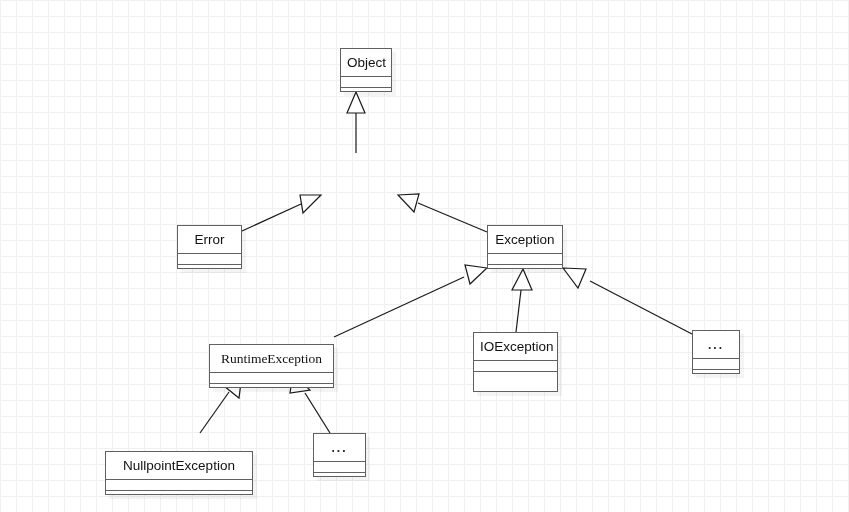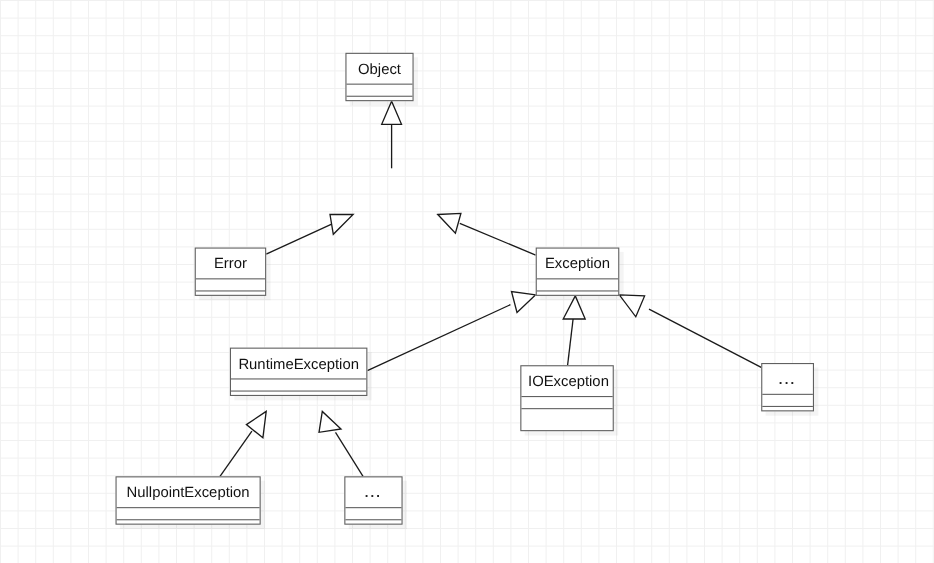--- a/index.html
+++ b/index.html
@@ -109,58 +109,58 @@
       <line x1="200" y1="433" x2="229" y2="392" stroke="#1a1a1a" stroke-width="1.2"></line>
       <polygon points="242,374 224,386 239,398" fill="#ffffff" stroke="#1a1a1a" stroke-width="1.2"></polygon>
     </g>
 
     <g>
       <line x1="330" y1="433" x2="305" y2="393" stroke="#1a1a1a" stroke-width="1.2"></line>
       <polygon points="293,374 290,393 310,390" fill="#ffffff" stroke="#1a1a1a" stroke-width="1.2"></polygon>
     </g>
   </svg>
 
-  <div class="uml-class" style="left:314px; top:48px; width:62px; height:44px;">
+  <div class="uml-class" style="left:340px; top:48px; width:52px; height:44px;">
     <div class="uml-name">Object</div>
     <div class="uml-attrs"></div>
     <div class="uml-ops"></div>
   </div>
 
 
   <div class="uml-class" style="left:487px; top:225px; width:76px; height:44px;">
     <div class="uml-name">Exception</div>
     <div class="uml-attrs"></div>
     <div class="uml-ops"></div>
   </div>
 
   <div class="uml-class" style="left:177px; top:225px; width:65px; height:44px;">
     <div class="uml-name">Error</div>
     <div class="uml-attrs"></div>
     <div class="uml-ops"></div>
   </div>
 
-  <div class="uml-class" style="left:209px; top:316px; width:125px; height:44px;">
+  <div class="uml-class" style="left:209px; top:344px; width:125px; height:44px;font-family:Liberation Serif, serif;">
     <div class="uml-name">RuntimeException</div>
     <div class="uml-attrs"></div>
     <div class="uml-ops"></div>
   </div>
 
   <div class="uml-class" style="left:473px; top:332px; width:85px; height:60px;">
     <div class="uml-name">IOException</div>
     <div class="uml-attrs"></div>
     <div class="uml-ops"></div>
   </div>
 
   <div class="uml-class" style="left:692px; top:330px; width:48px; height:44px;">
     <div class="uml-name ellipsis">...</div>
     <div class="uml-attrs"></div>
     <div class="uml-ops"></div>
   </div>
 
-  <div class="uml-class" style="left:105px; top:433px; width:132px; height:44px;">
+  <div class="uml-class" style="left:105px; top:451px; width:148px; height:44px;">
     <div class="uml-name">NullpointException</div>
     <div class="uml-attrs"></div>
     <div class="uml-ops"></div>
   </div>
 
   <div class="uml-class" style="left:313px; top:433px; width:53px; height:44px;">
     <div class="uml-name ellipsis">...</div>
     <div class="uml-attrs"></div>
     <div class="uml-ops"></div>
   </div>

